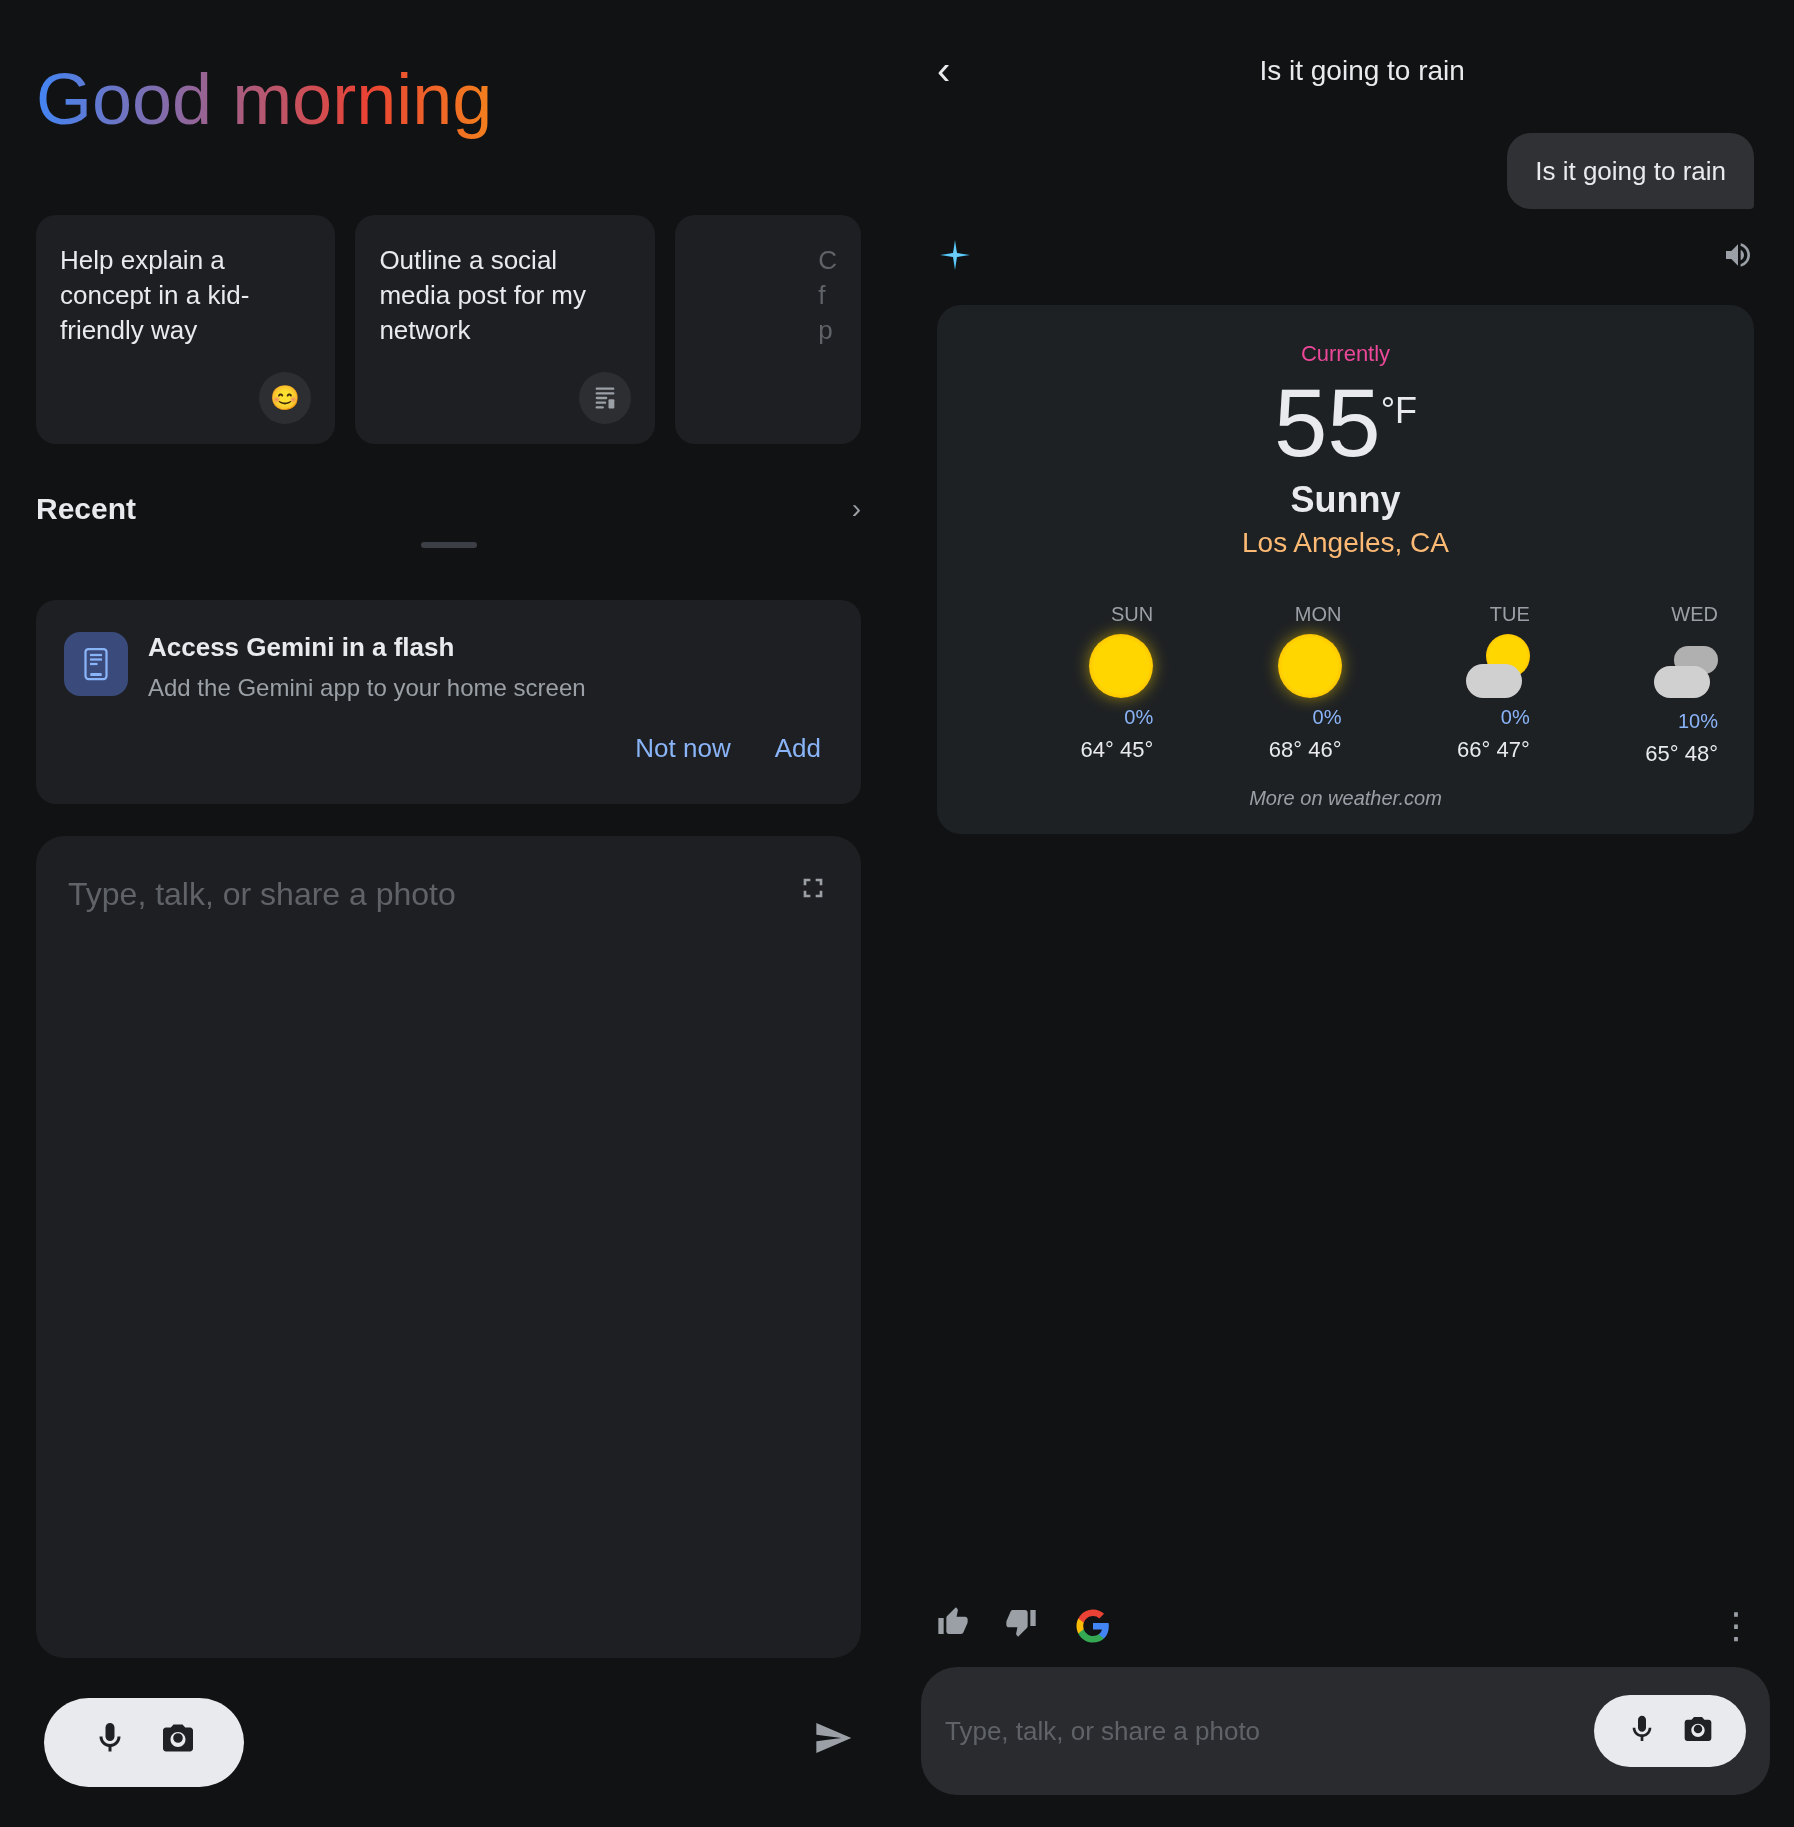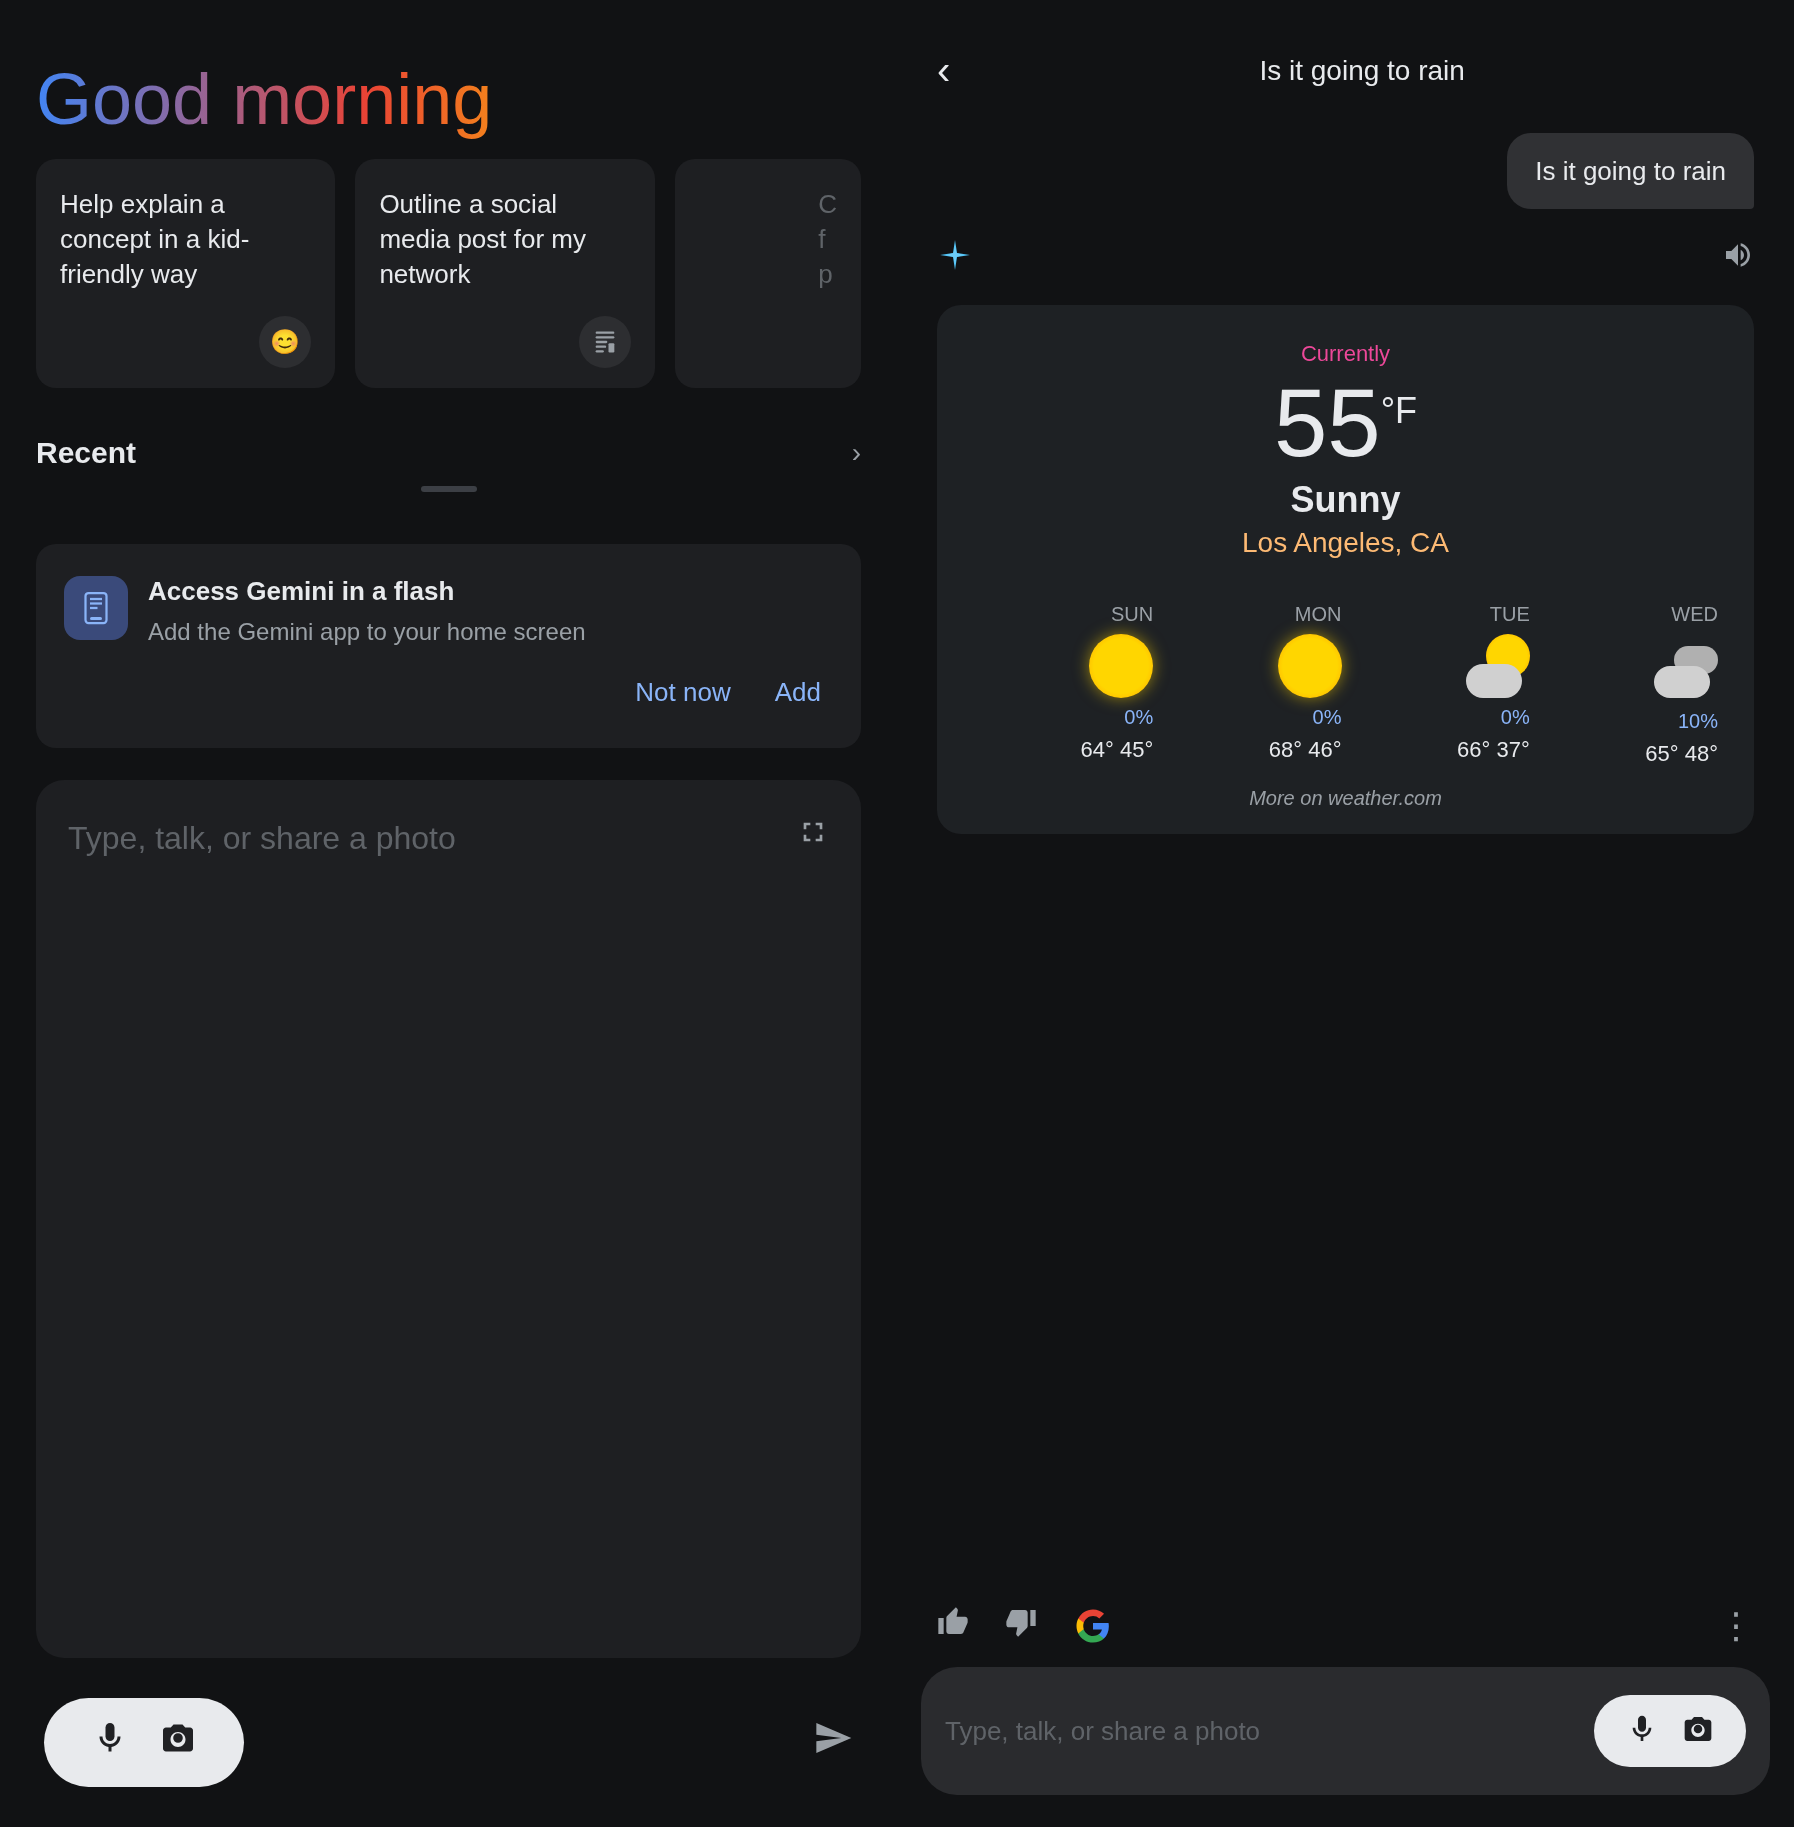--- a/index.html
+++ b/index.html
@@ -22,21 +22,21 @@
       padding: 60px 36px 40px 36px;
       position: relative;
     }
 
     .greeting {
       font-size: 72px;
       font-weight: 500;
       background: linear-gradient(90deg, #4285F4 0%, #EA4335 40%, #FBBC05 70%, #34A853 100%);
       -webkit-background-clip: text;
       -webkit-text-fill-color: transparent;
-      margin-bottom: 20px;
+      margin-bottom: 76px;
       line-height: 1.1;
     }
 
     .suggestion-cards {
       display: flex;
       gap: 20px;
       margin-bottom: 48px;
     }
 
     .suggestion-card {
@@ -623,21 +623,21 @@
             <div class="forecast-temps">68° 46°</div>
           </div>
 
           <div class="forecast-day">
             <div class="forecast-day-name">TUE</div>
             <div class="weather-sun-cloud">
               <div class="sun-part"></div>
               <div class="cloud-part"></div>
             </div>
             <div class="forecast-precip">0%</div>
-            <div class="forecast-temps">66° 37°</div>
+            <div class="forecast-temps">66° 47°</div>
           </div>
 
           <div class="forecast-day">
             <div class="forecast-day-name">WED</div>
             <div style="position:relative;width:64px;height:64px;margin-top:4px;">
               <div style="width:44px;height:28px;background:#b0b0b0;border-radius:14px;position:absolute;top:8px;right:0;"></div>
               <div style="width:56px;height:32px;background:#d0d0d0;border-radius:16px;position:absolute;bottom:4px;left:0;"></div>
             </div>
             <div class="forecast-precip">10%</div>
             <div class="forecast-temps">65° 48°</div>

